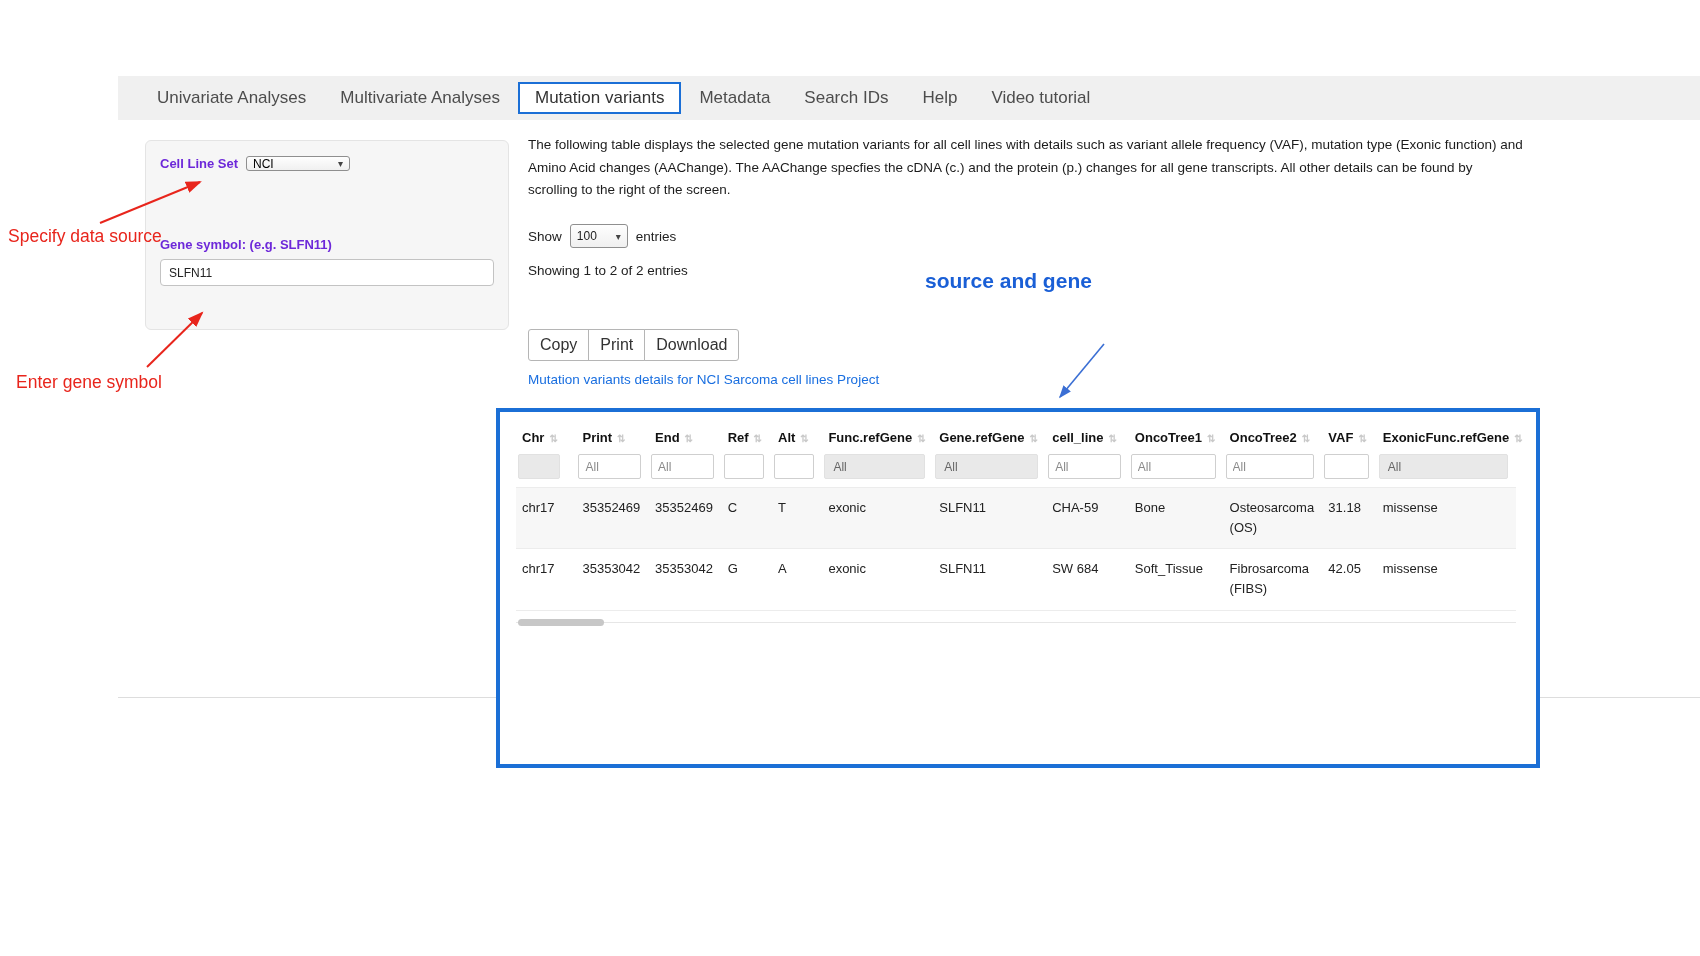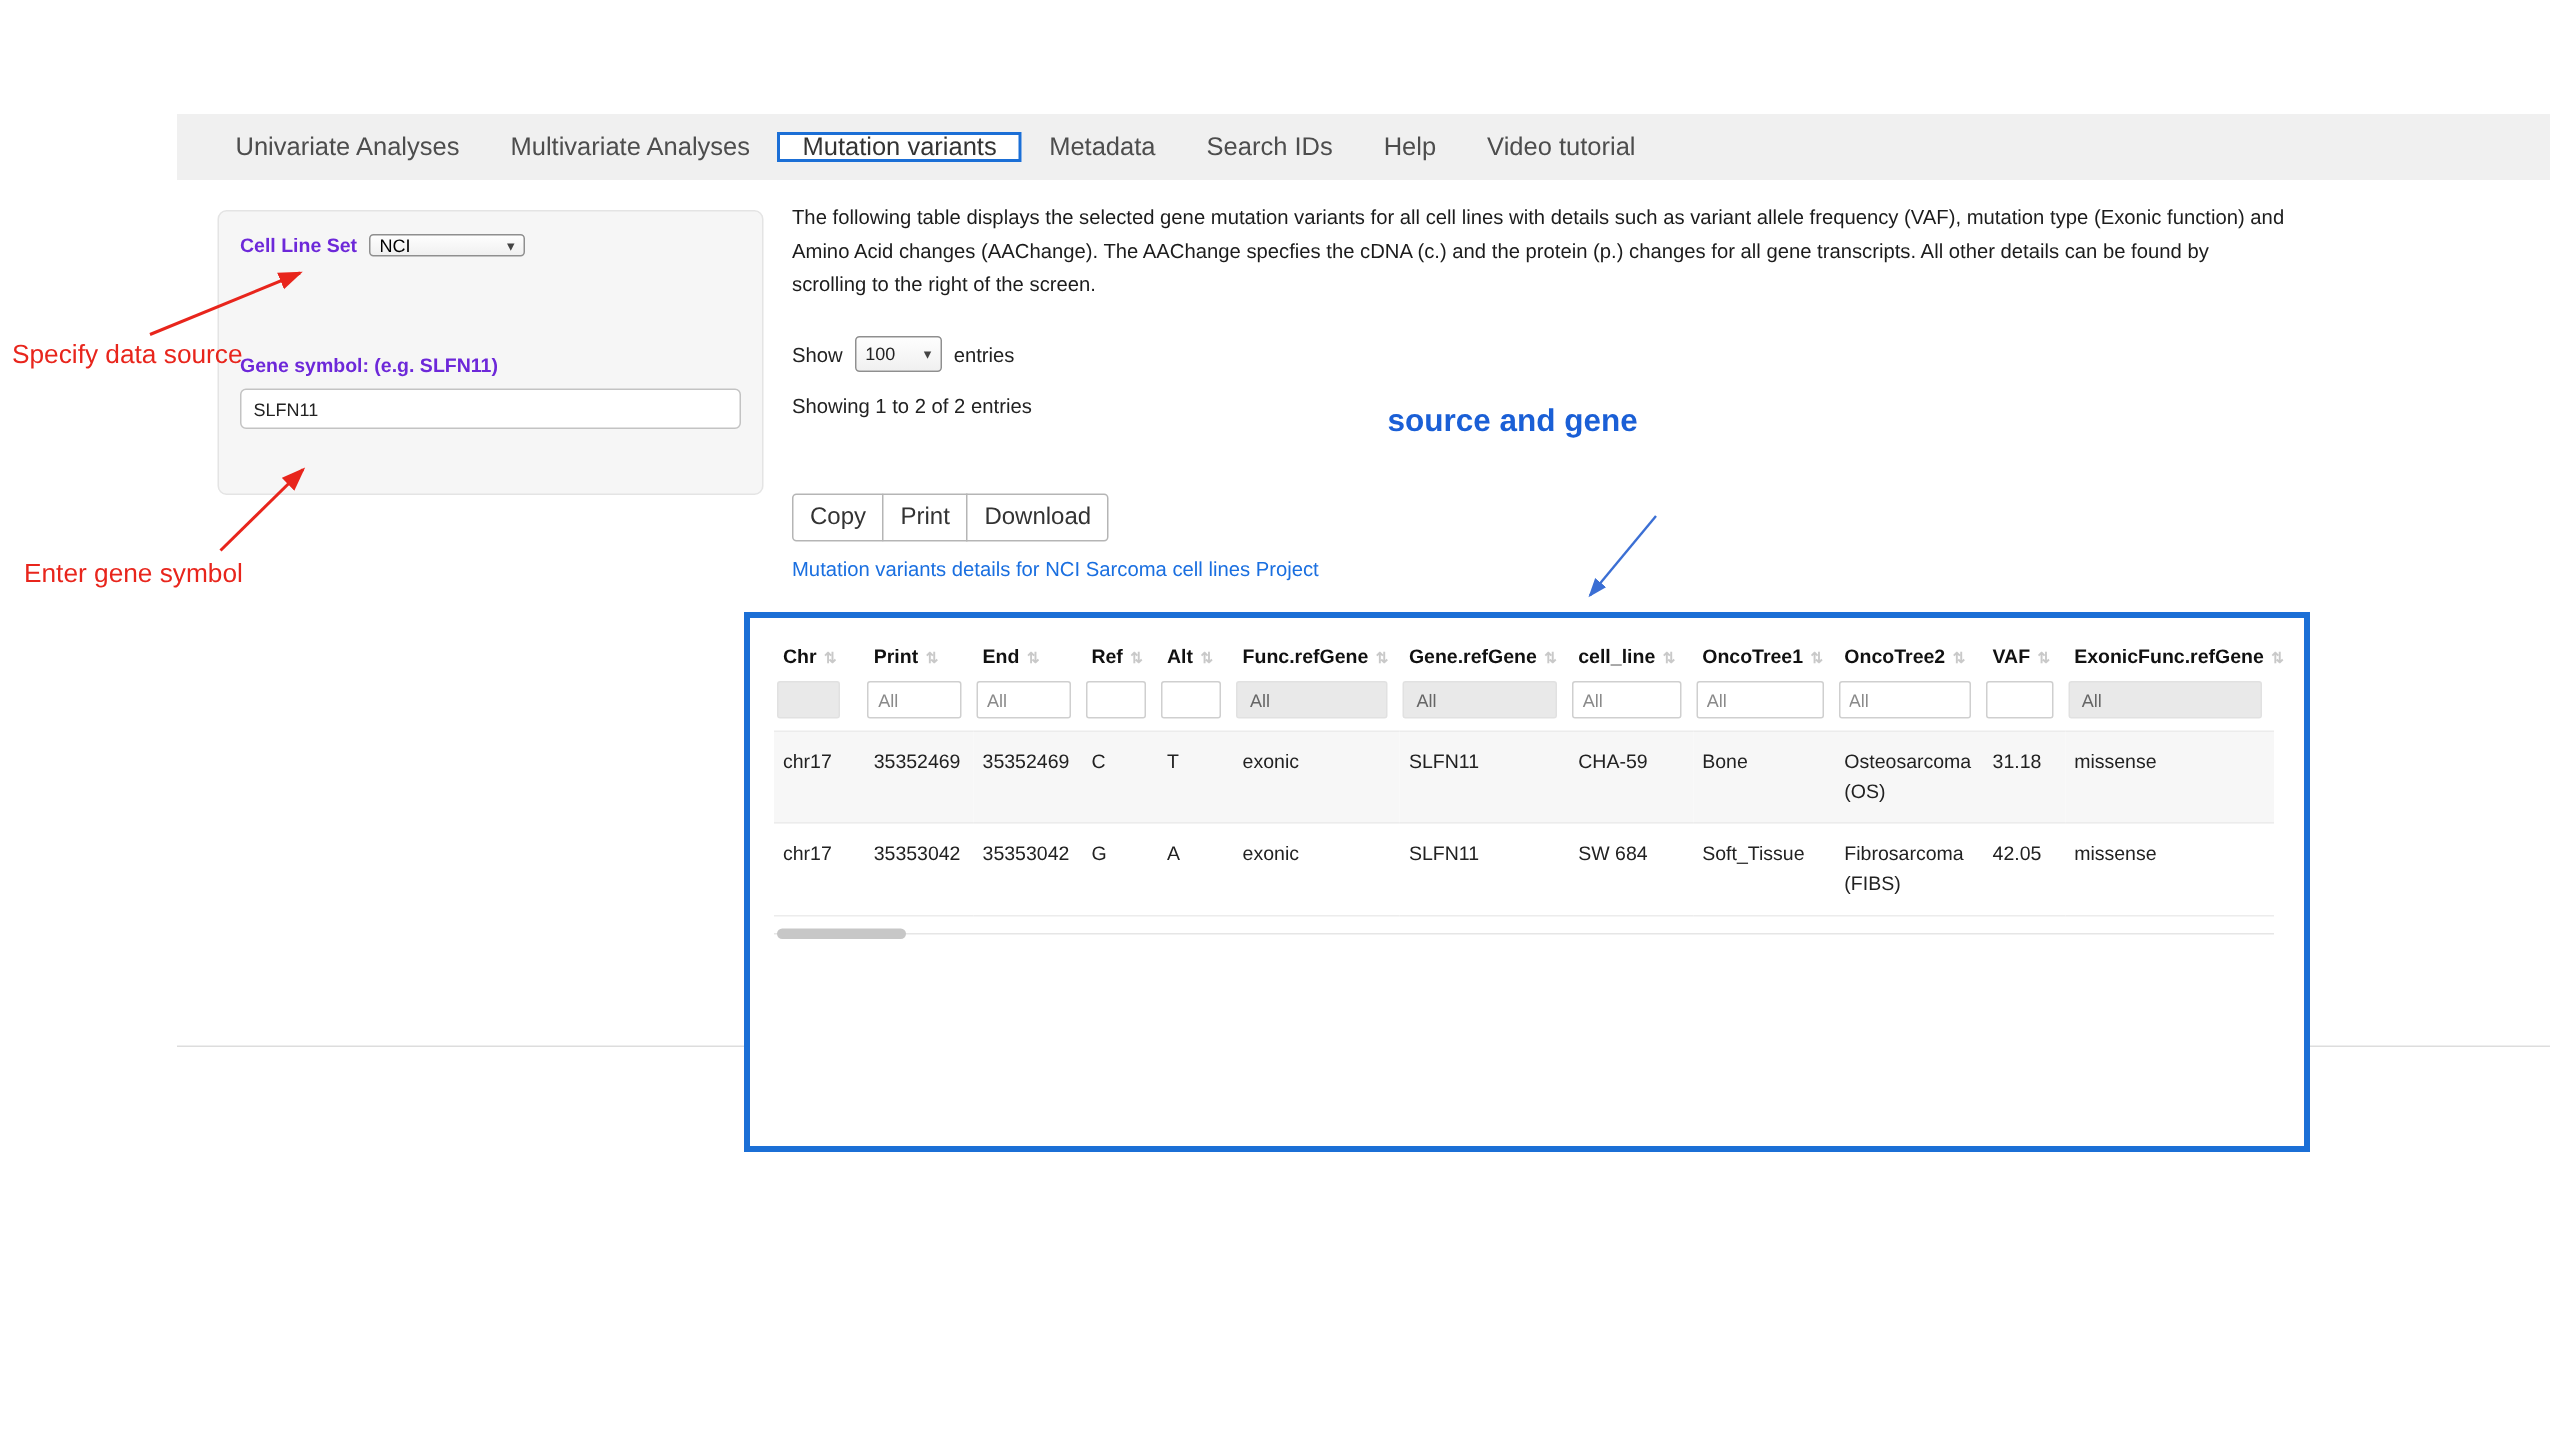--- a/index.html
+++ b/index.html
@@ -9,21 +9,21 @@
     --link:#1a6fe0;
   }
   *{margin:0;padding:0;box-sizing:border-box;}
   body{font-family:"Liberation Sans",sans-serif;background:#fff;}
   .page{position:relative;width:1700px;height:956px;background:#fff;overflow:hidden;}
 
   
   .navbar{position:absolute;left:118px;right:0;top:76px;height:44px;background:#f0f0f0;}
   .tabs{display:flex;align-items:center;height:100%;padding-left:22px;}
   .tab{padding:0 17px;font-size:17px;color:#4d4d4d;height:60px;display:flex;align-items:center;cursor:pointer;white-space:nowrap;}
-  .tab.active{background:#fff;border:2px solid var(--accent);height:20px;color:#333;padding:0 15px;margin:0 1px;}
+  .tab.active{background:#fff;border:2px solid var(--accent);height:32px;color:#333;padding:0 15px;margin:0 1px;}
 
   
   .panel{position:absolute;left:145px;top:140px;width:364px;height:190px;background:#f6f6f6;border:1px solid #e4e4e4;border-radius:6px;padding:15px 14px;}
   .panel-row{display:flex;align-items:center;gap:8px;}
   .panel-label{font-size:13px;font-weight:bold;color:#6d28d9;}
   .select-box{display:inline-flex;align-items:center;justify-content:space-between;border:1px solid #8f8f8f;border-radius:3px;background:linear-gradient(#fefefe,#f0f0f0);padding:2px 6px;font-size:12px;height:15px;cursor:pointer;}
   .cell-line-select{width:104px;}
   .length-select{width:58px;height:24px;}
   .chev{color:#444;font-size:10px;margin-left:4px;}
   .panel-gene{margin-top:64px;}

